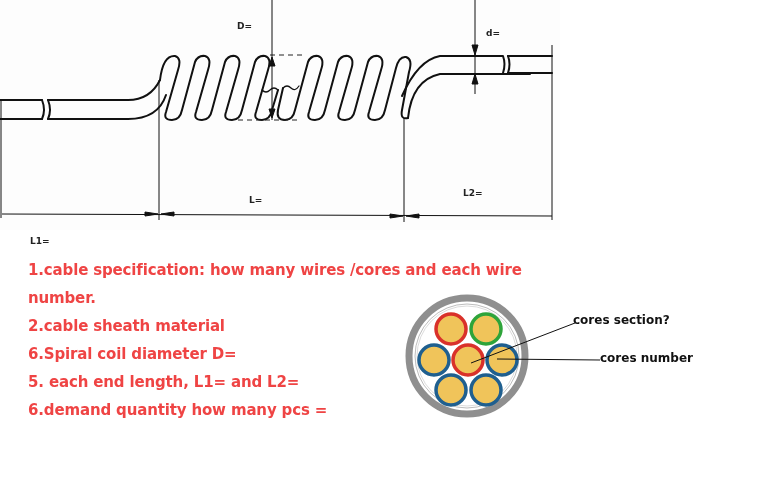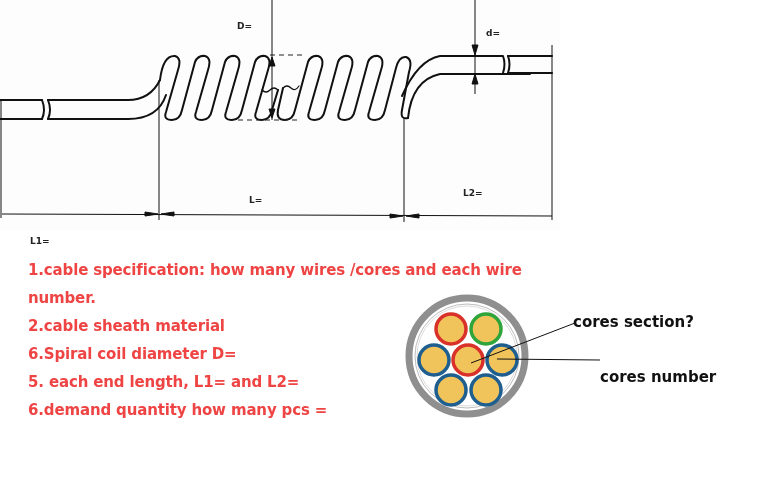--- a/index.html
+++ b/index.html
@@ -50,21 +50,21 @@
       position: absolute;
       left: 405px;
       top: 293px;
       width: 320px;
       height: 140px;
     }
     .callout {
       position: absolute;
       font-family: "DejaVu Sans", sans-serif;
       font-weight: bold;
-      font-size: 15px;
+      font-size: 12px;
       color: #111;
       white-space: nowrap;
     }
   </style>
 </head>
 <body>
 
 <div id="drawing">
   <svg width="560" height="230" viewBox="0 0 560 230">
     <g fill="none" stroke="#111" stroke-width="2" stroke-linecap="round" stroke-linejoin="round">
@@ -159,14 +159,14 @@
       <circle cx="97" cy="67" r="15" fill="#f0c45a" stroke="#1f5f8f"></circle>
       <circle cx="46" cy="97" r="15" fill="#f0c45a" stroke="#1f5f8f"></circle>
       <circle cx="81" cy="97" r="15" fill="#f0c45a" stroke="#1f5f8f"></circle>
     </g>
 
     <line x1="66" y1="70" x2="170" y2="30" stroke="#111" stroke-width="1"></line>
     <line x1="92" y1="66" x2="195" y2="67" stroke="#111" stroke-width="1"></line>
   </svg>
 
   <span class="callout" style="left:168px; top:20px;">cores section?</span>
-  <span class="callout" style="left:195px; top:58px;margin-top:17px;">cores number</span>
+  <span class="callout" style="left:195px; top:58px;">cores number</span>
 </div>
 
 </body></html>

